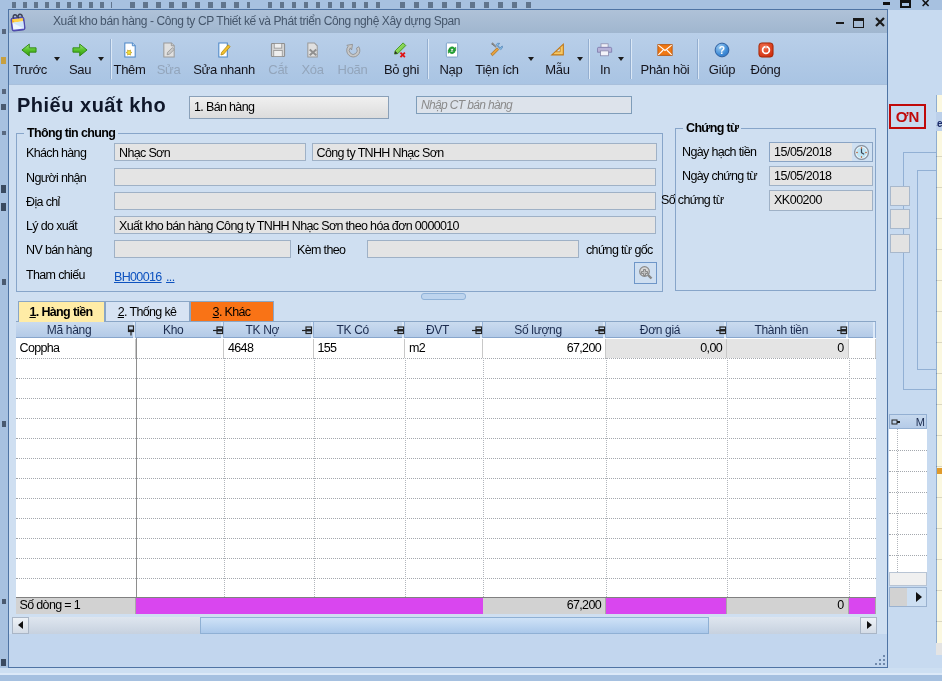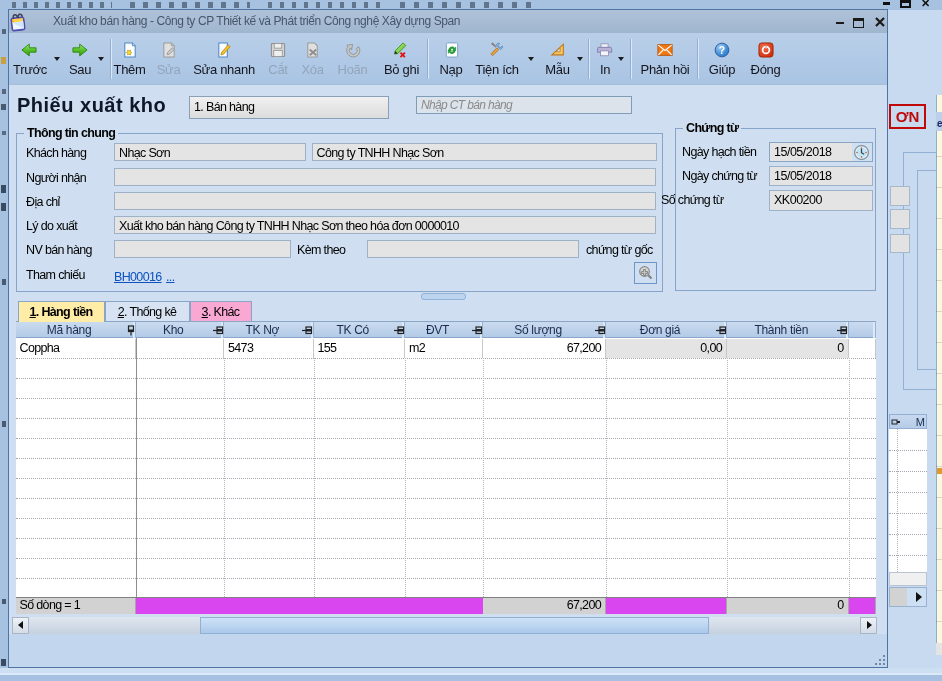--- a/index.html
+++ b/index.html
@@ -316,21 +316,21 @@
   <div class="flabel" style="left:673px;top:159px;">Ngày chứng từ</div>
   <div class="field" style="left:760px;top:156px;width:103.5px;height:20px;font-size:12.5px;letter-spacing:-0.5px;line-height:17px;">15/05/2018</div>
   <div class="flabel" style="left:640px;top:183px;margin-left:12px;">Số chứng từ</div>
   <div class="field" style="left:760px;top:180px;width:103.5px;height:21px;font-size:12.5px;letter-spacing:-0.5px;line-height:17px;">XK00200</div>
 
   <div class="abs" style="left:412px;top:283px;width:45px;height:7px;background:#bdd4ee;border:1px solid #8fb2d8;border-radius:3px;"></div>
 
   <div class="abs" style="left:6.5px;top:311px;width:860.5px;height:1px;background:#8aa6c6;"></div>
   <div class="tab" style="left:8.5px;width:87px;background:#ffeca6;font-weight:bold;border-bottom:none;height:22px;"><u>1</u>. Hàng tiền</div>
   <div class="tab" style="left:95.5px;width:85px;background:#d7e3f3;"><u>2</u>. Thống kê</div>
-  <div class="tab" style="left:180.5px;width:62px;background:#f9a8d4;"><u>3</u>. Khác</div>
+  <div class="tab" style="left:180.5px;width:84px;background:#f97316;"><u>3</u>. Khác</div>
 
   <div class="abs" id="grid" style="left:6.5px;top:312px;width:860.5px;height:275px;background:#fff;">
 
     <div class="abs" style="left:0;top:0;width:860.5px;height:16px;background:linear-gradient(#cadbef,#b3cae7);border-bottom:1px solid #88a6cc;"></div>
     <div class="hc" style="left:0;width:120px;">Mã hàng</div>
     <div class="hc" style="left:120px;width:88.5px;">Kho</div>
     <div class="hc" style="left:208.5px;width:89.5px;">TK Nợ</div>
     <div class="hc" style="left:298px;width:91.5px;">TK Có</div>
     <div class="hc" style="left:389.5px;width:78px;">ĐVT</div>
     <div class="hc" style="left:467.5px;width:123px;">Số lượng</div>
@@ -374,21 +374,21 @@
         <rect x="5" y="3" width="5.5" height="2.5" fill="#222"></rect>
       </svg>
     <svg class="abs" style="left:820.5px;top:4px" width="12" height="9">
         <path d="M1 4.5 h4" stroke="#222" stroke-width="1.2"></path>
         <rect x="5" y="1" width="5.5" height="6.5" fill="none" stroke="#222" stroke-width="1.2"></rect>
         <rect x="5" y="3" width="5.5" height="2.5" fill="#222"></rect>
       </svg>
 
     <div class="rc" style="left:0;width:120px;">Coppha</div>
     <div class="rc" style="left:120px;width:88.5px;"></div>
-    <div class="rc" style="left:208.5px;width:89.5px;">5473</div>
+    <div class="rc" style="left:208.5px;width:89.5px;">4648</div>
     <div class="rc" style="left:298px;width:91.5px;">155</div>
     <div class="rc" style="left:389.5px;width:78px;">m2</div>
     <div class="rc" style="left:467.5px;width:123px;text-align:right;">67,200</div>
     <div class="rc" style="left:590.5px;width:121px;text-align:right;background:#e4e4e4;">0,00</div>
     <div class="rc" style="left:711.5px;width:121.5px;text-align:right;background:#e4e4e4;">0</div>
     <div class="rc" style="left:833px;width:27.5px;"></div>
     <div class="dotH" style="left:0;top:36px;width:860.5px;"></div>
     <div class="dotH" style="left:0;top:56px;width:860.5px;"></div>
     <div class="dotH" style="left:0;top:76px;width:860.5px;"></div>
     <div class="dotH" style="left:0;top:96px;width:860.5px;"></div>

